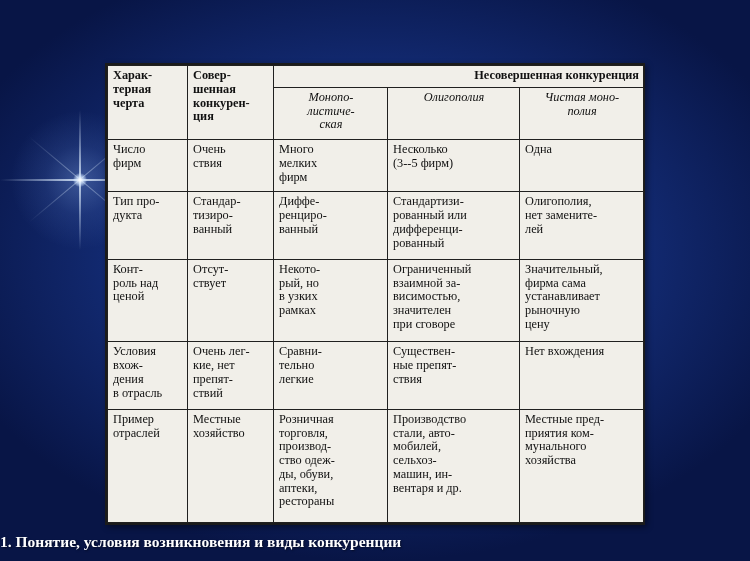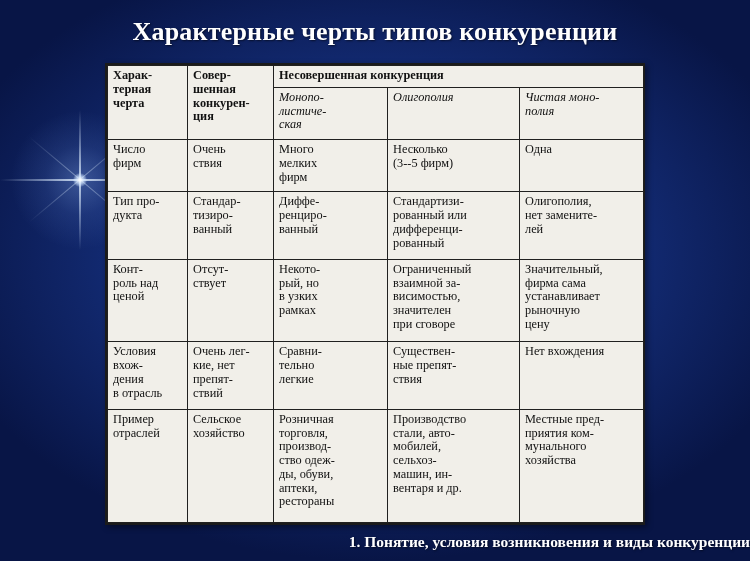--- a/index.html
+++ b/index.html
@@ -80,21 +80,21 @@
     font-size: 26px;
     letter-spacing: 0.2px;
     text-shadow: 1px 1px 2px rgba(0,0,0,0.55);
   }
 
   .footer {
     position: absolute;
     left: 0;
     top: 533px;
     width: 750px;
-    text-align: right;
+    text-align: left;
     color: #ffffff;
     font-family: "Liberation Serif", serif;
     font-weight: bold;
     font-size: 15.5px;
     text-shadow: 1px 1px 2px rgba(0,0,0,0.5);
   }
 
   .table-wrap {
     position: absolute;
     left: 105px;
@@ -122,32 +122,33 @@
     line-height: 1.12;
     color: #111111;
     background: #f1efe9;
   }
   .hdr-left {
     font-weight: bold;
     text-align: left;
   }
   .ital {
     font-style: italic;
+    text-align: center;
     font-weight: normal;
   }
   .rowhead {
     font-weight: normal;
   }
   .c1 { width: 80px; }
   .c2 { width: 86px; }
   .c3 { width: 114px; }
   .c4 { width: 132px; }
   .c5 { width: 124px; }
   .imperfect-head {
-    text-align: left;
+    text-align: right;
     font-weight: bold;
     font-size: 12.6px;
     padding-top: 4px;
     padding-bottom: 3px;
   }
   .cell-txt { white-space: pre-line; }
 </style>
 </head>
 <body>
 
@@ -155,21 +156,20 @@
 
   <div class="star">
     <div class="halo"></div>
     <div class="ray d1"></div>
     <div class="ray d2"></div>
     <div class="ray h"></div>
     <div class="ray v"></div>
     <div class="core"></div>
   </div>
 
-  <div class="slide-title">Характерные черты типов конкуренции</div>
 
   <div class="table-wrap">
     <table class="comp">
       <colgroup>
         <col class="c1">
           <col class="c2">
           <col class="c3">
           <col class="c4">
           <col class="c5">
       </colgroup>
@@ -256,21 +256,21 @@
 тельно
 легкие</td>
           <td class="cell-txt">Существен-
 ные препят-
 ствия</td>
           <td class="cell-txt">Нет вхождения</td>
         </tr>
         <tr>
           <td class="rowhead cell-txt">Пример
 отраслей</td>
-          <td class="cell-txt">Сельское
+          <td class="cell-txt">Местные
 хозяйство</td>
           <td class="cell-txt">Розничная
 торговля,
 производ-
 ство одеж-
 ды, обуви,
 аптеки,
 рестораны</td>
           <td class="cell-txt">Производство
 стали, авто-

